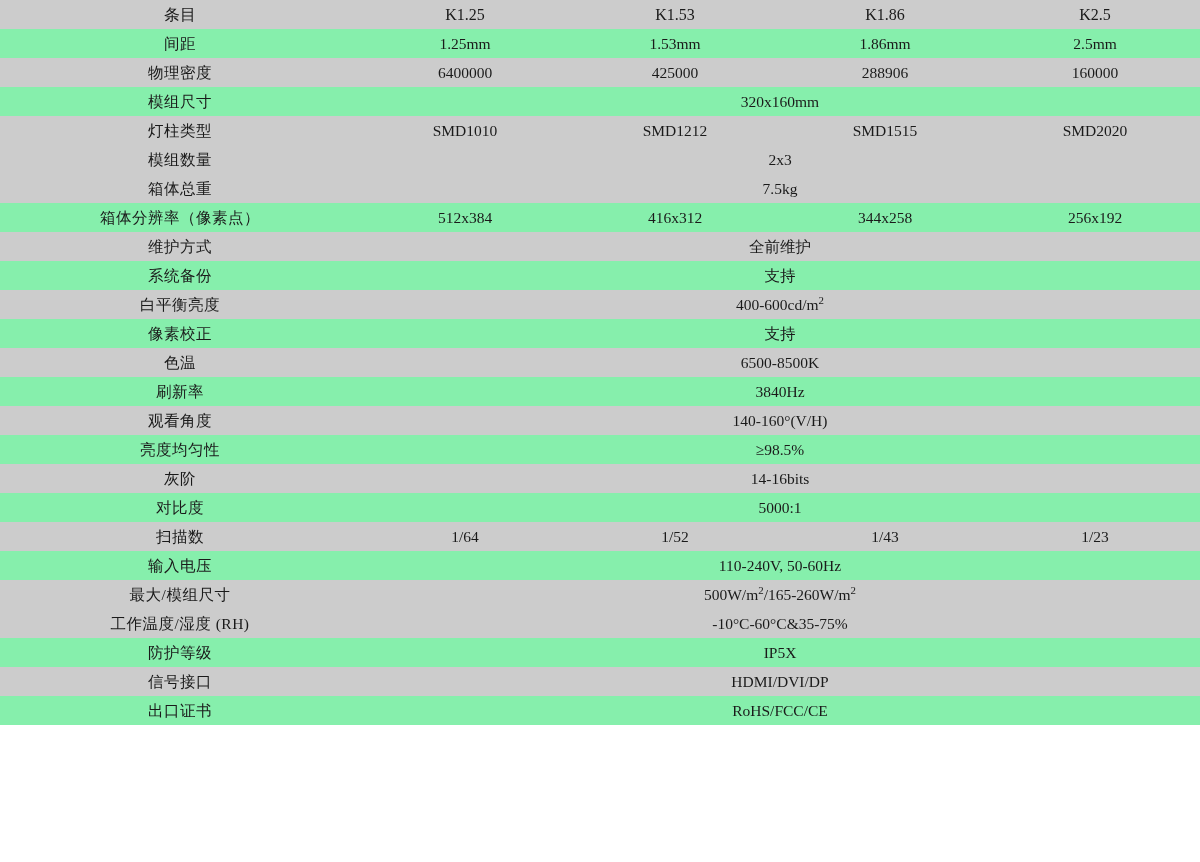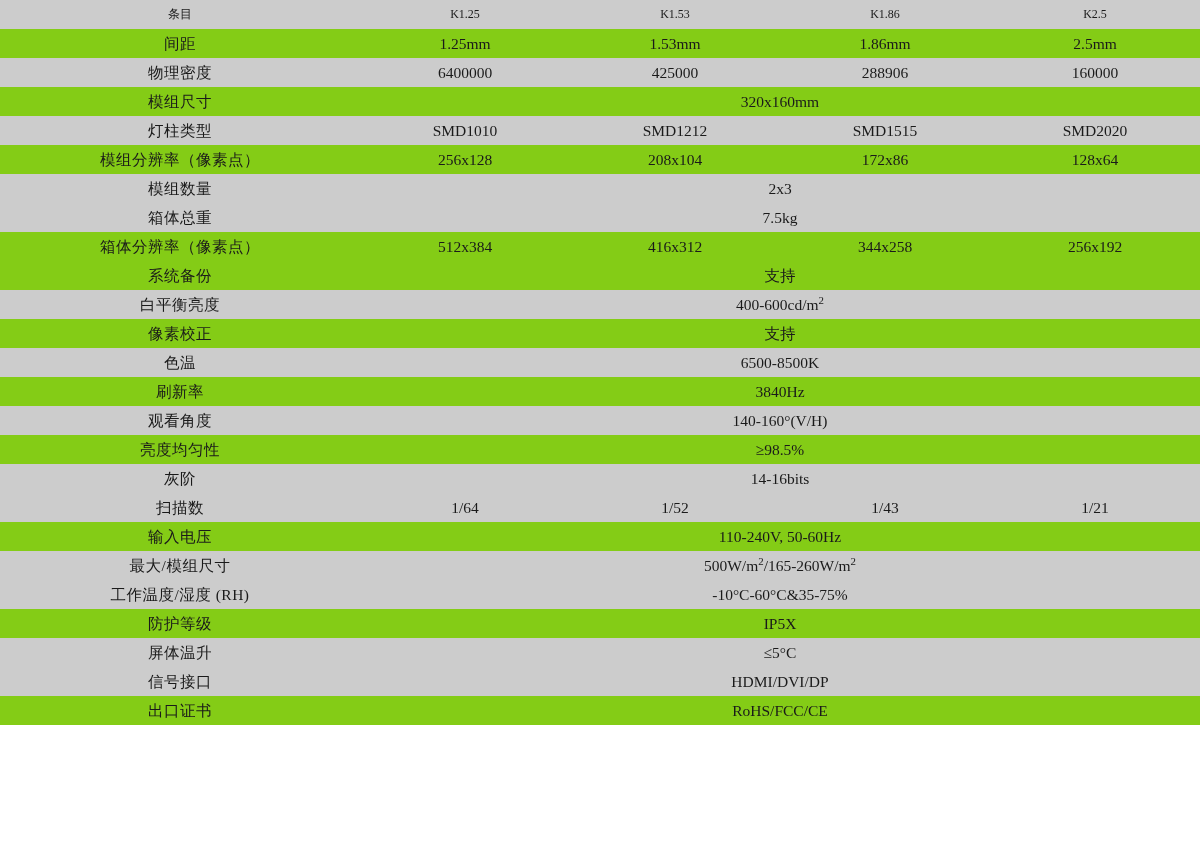--- a/index.html
+++ b/index.html
@@ -28,24 +28,24 @@
     height: 29px;
     line-height: 29px;
     text-align: center;
     vertical-align: middle;
     font-weight: normal;
     border: none;
     white-space: nowrap;
     overflow: hidden;
   }
   tr.band-dark td, tr.band-dark th { background: #cccccc; }
-  tr.band-light td, tr.band-light th { background: #84cc16; }
+  tr.band-light td, tr.band-light th { background: #86efac; }
   th.hdr {
     font-weight: bold;
-    font-size: 12px;
+    font-size: 16px;
     font-family: Liberation Serif, serif;
   }
   td.item-cell {
     letter-spacing: 0.5px;
   }
   td.span-cell { text-align: center; }
   sup { font-size: 0.7em; vertical-align: super; line-height: 0; }
 </style>
 </head>
 <body>
@@ -86,41 +86,38 @@
         <td class="item-cell">模组尺寸</td>
         <td class="span-cell" colspan="4">320x160mm</td>
       </tr>
       <tr class="band-dark">
         <td class="item-cell">灯柱类型</td>
         <td>SMD1010</td>
         <td>SMD1212</td>
         <td>SMD1515</td>
         <td>SMD2020</td>
       </tr>
-      <tr class="band-light">
-        <td class="item-cell">模组分辨率（像素点）</td>
-        <td>256x128</td>
-        <td>208x104</td>
-        <td>172x86</td>
-        <td>128x64</td>
-      </tr>
       <tr class="band-dark">
         <td class="item-cell">模组数量</td>
         <td class="span-cell" colspan="4">2x3</td>
       </tr>
       <tr class="band-dark">
         <td class="item-cell">箱体总重</td>
         <td class="span-cell" colspan="4">7.5kg</td>
       </tr>
       <tr class="band-light">
         <td class="item-cell">箱体分辨率（像素点）</td>
         <td>512x384</td>
         <td>416x312</td>
         <td>344x258</td>
         <td>256x192</td>
+      </tr>
+      <tr class="band-dark">
+        <td class="item-cell">维护方式</td>
+        <td class="span-cell" colspan="4">全前维护</td>
       </tr>
       <tr class="band-light">
         <td class="item-cell">系统备份</td>
         <td class="span-cell" colspan="4">支持</td>
       </tr>
       <tr class="band-dark">
         <td class="item-cell">白平衡亮度</td>
         <td class="span-cell" colspan="4">400-600cd/m<sup>2</sup></td>
       </tr>
       <tr class="band-light">
@@ -140,48 +137,48 @@
         <td class="span-cell" colspan="4">140-160°(V/H)</td>
       </tr>
       <tr class="band-light">
         <td class="item-cell">亮度均匀性</td>
         <td class="span-cell" colspan="4">≥98.5%</td>
       </tr>
       <tr class="band-dark">
         <td class="item-cell">灰阶</td>
         <td class="span-cell" colspan="4">14-16bits</td>
       </tr>
+      <tr class="band-light">
+        <td class="item-cell">对比度</td>
+        <td class="span-cell" colspan="4">5000:1</td>
+      </tr>
       <tr class="band-dark">
         <td class="item-cell">扫描数</td>
         <td>1/64</td>
         <td>1/52</td>
         <td>1/43</td>
-        <td>1/21</td>
+        <td>1/23</td>
       </tr>
       <tr class="band-light">
         <td class="item-cell">输入电压</td>
         <td class="span-cell" colspan="4">110-240V, 50-60Hz</td>
       </tr>
       <tr class="band-dark">
         <td class="item-cell">最大/模组尺寸</td>
         <td class="span-cell" colspan="4">500W/m<sup>2</sup>/165-260W/m<sup>2</sup></td>
       </tr>
       <tr class="band-dark">
         <td class="item-cell">工作温度/湿度 (RH)</td>
         <td class="span-cell" colspan="4">-10°C-60°C&amp;35-75%</td>
       </tr>
       <tr class="band-light">
         <td class="item-cell">防护等级</td>
         <td class="span-cell" colspan="4">IP5X</td>
       </tr>
       <tr class="band-dark">
-        <td class="item-cell">屏体温升</td>
-        <td class="span-cell" colspan="4">≤5°C</td>
-      </tr>
-      <tr class="band-dark">
         <td class="item-cell">信号接口</td>
         <td class="span-cell" colspan="4">HDMI/DVI/DP</td>
       </tr>
       <tr class="band-light">
         <td class="item-cell">出口证书</td>
         <td class="span-cell" colspan="4">RoHS/FCC/CE</td>
       </tr>
     </tbody>
 </table>
 

